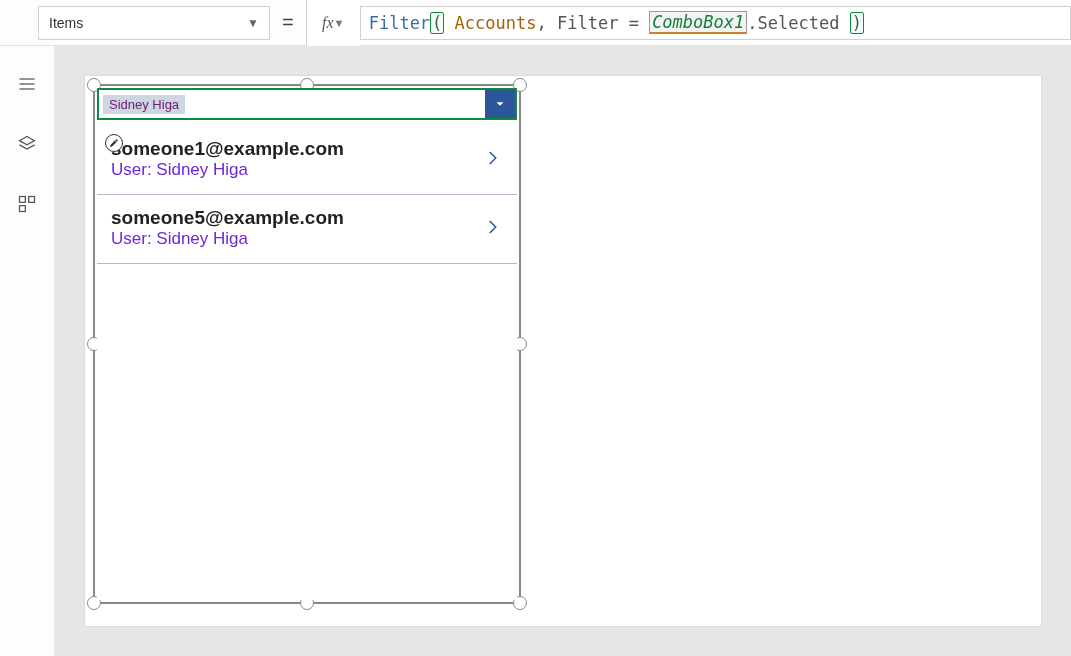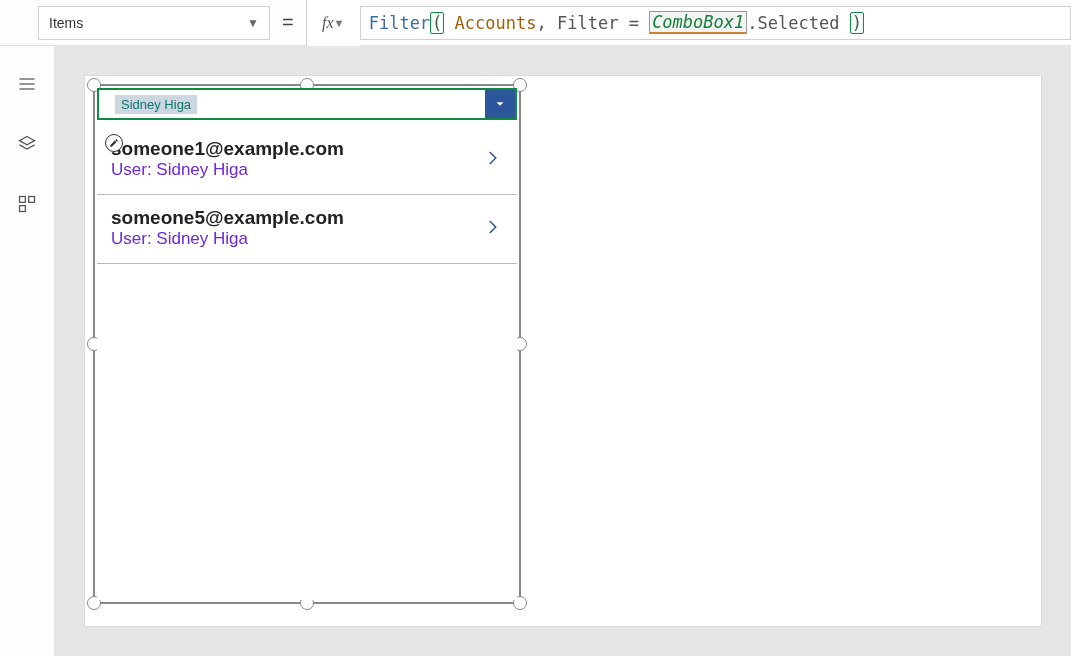--- a/index.html
+++ b/index.html
@@ -22,21 +22,21 @@
   .sidebar { width: 55px; background: #fdfdfd; border-right: 1px solid #e9e9e9; display: flex; flex-direction: column; align-items: center; padding-top: 28px; gap: 36px; color: #555; }
   .sidebar svg { width: 20px; height: 20px; stroke: currentColor; fill: none; stroke-width: 1.5; }
 
   .canvas-outer { flex: 1; background: #e6e6e6; position: relative; padding: 30px 30px; }
   .canvas-inner { background: #fff; position: absolute; left: 30px; top: 30px; right: 30px; bottom: 30px; box-shadow: 0 0 2px rgba(0,0,0,0.15); }
 
   .selected-ctrl { position: absolute; left: 8px; top: 8px; width: 428px; height: 520px; border: 2px solid #888; }
   .handle { position: absolute; width: 14px; height: 14px; background: #fff; border: 1px solid #888; border-radius: 50%; }
 
   .combobox { position: absolute; left: 2px; top: 2px; right: 2px; height: 32px; border: 2px solid #118844; background: #fff; display: flex; align-items: center; }
-  .combo-tag { background: #cdd7e1; color: #0f766e; font-size: 13px; padding: 2px 6px; margin-left: 16px; }
+  .combo-tag { background: #cdd7e1; color: #701a75; font-size: 13px; padding: 2px 6px; margin-left: 4px; }
   .combo-arrow { width: 30px; height: 100%; background: #2b579a; margin-left: auto; display: flex; align-items: center; justify-content: center; color: #fff; }
   .combo-arrow svg { width: 14px; height: 14px; fill: #fff; }
 
   .gallery { position: absolute; left: 2px; top: 40px; right: 2px; bottom: 2px; background: #fff; }
   .gallery-item { border-bottom: 1px solid #b8b8cc; padding: 12px 14px 14px 14px; position: relative; }
   .gallery-item .title { font-size: 19px; font-weight: 600; color: #222; }
   .gallery-item .sub { font-size: 17px; color: #6d28d9; }
   .gallery-item .arrow { position: absolute; right: 16px; top: 50%; transform: translateY(-50%); color: #2b579a; }
   .gallery-item .arrow svg { width: 18px; height: 18px; fill: none; stroke: currentColor; stroke-width: 2; }
   .edit-badge { position: absolute; left: 8px; top: 8px; width: 18px; height: 18px; border: 1.5px solid #333; border-radius: 50%; display: flex; align-items: center; justify-content: center; background: #fff; }

